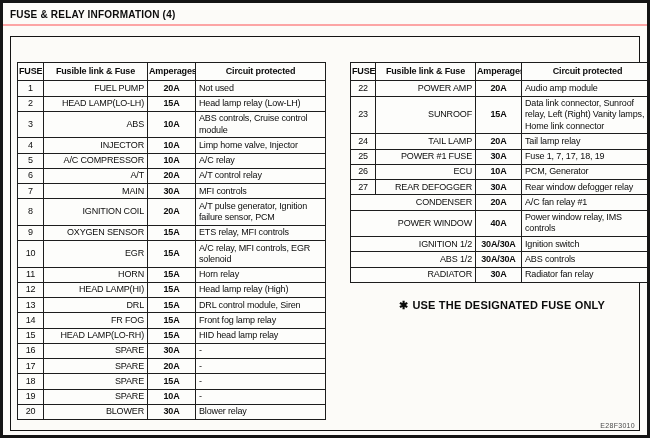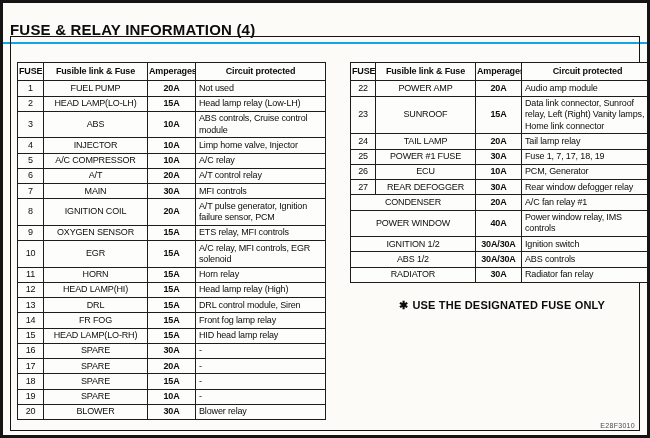--- a/index.html
+++ b/index.html
@@ -8,26 +8,25 @@
     position: relative;
     width: 650px; height: 438px;
     margin: 0 auto;
     background: #fcfbf8;
     border: 3px solid #141414;
     font-family: "Liberation Sans", sans-serif;
     color: #0c0c0c;
     overflow: hidden;
   }
   .title {
-    font-size: 15px;
+    font-size: 10px;
     font-weight: bold;
     letter-spacing: 0.2px;
     padding: 6px 8px 4px 7px;
-    border-bottom: 2px solid #0ea5e9;
-    margin-top: 12px;
+    border-bottom: 2px solid #fca5a5;
   }
   .content {
     position: absolute;
     top: 33px; left: 7px; right: 7px; bottom: 4px;
     border: 1px solid #141414;
   }
   .tables {
     display: flex;
     gap: 24px;
     padding: 25px 6px 0 6px;
@@ -48,21 +47,21 @@
     letter-spacing: -0.15px;
     padding: 1.5px 3px;
     overflow: hidden;
   }
   th {
     font-weight: bold;
     text-align: center;
     padding: 3px 1px;
   }
   td.num  { text-align: center; padding: 1.5px 1px; }
-  td.link { text-align: center; margin-top: 14px; }
+  td.link { text-align: right; margin-top: 14px; }
   td.amp  { text-align: center; padding: 1.5px 1px; font-weight: bold; }
   td.circ { text-align: left; }
   .note {
     margin-top: 16px;
     font-size: 11px;
     font-weight: bold;
     letter-spacing: 0.2px;
     text-align: center;
     white-space: nowrap;
   }

